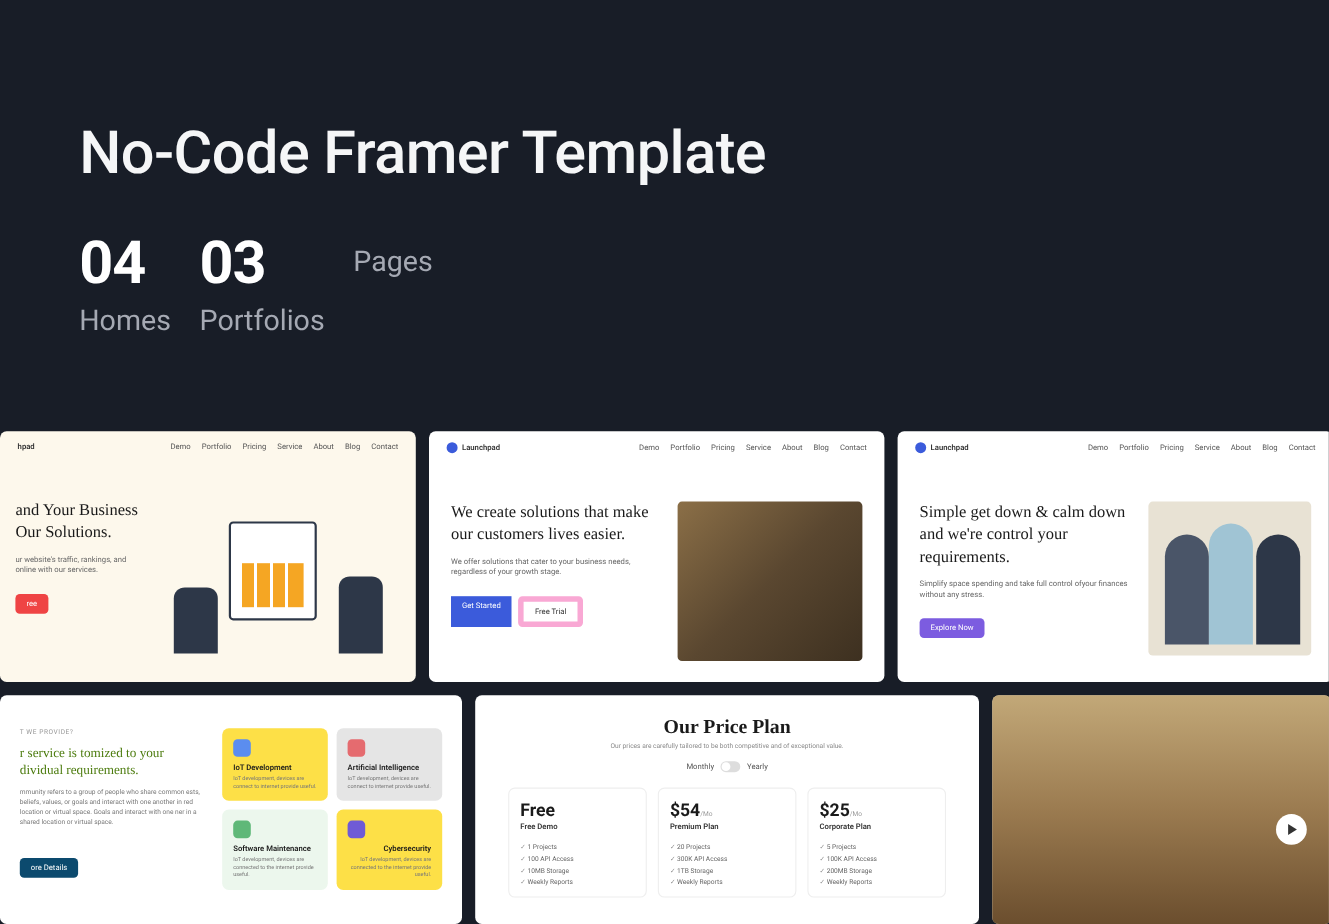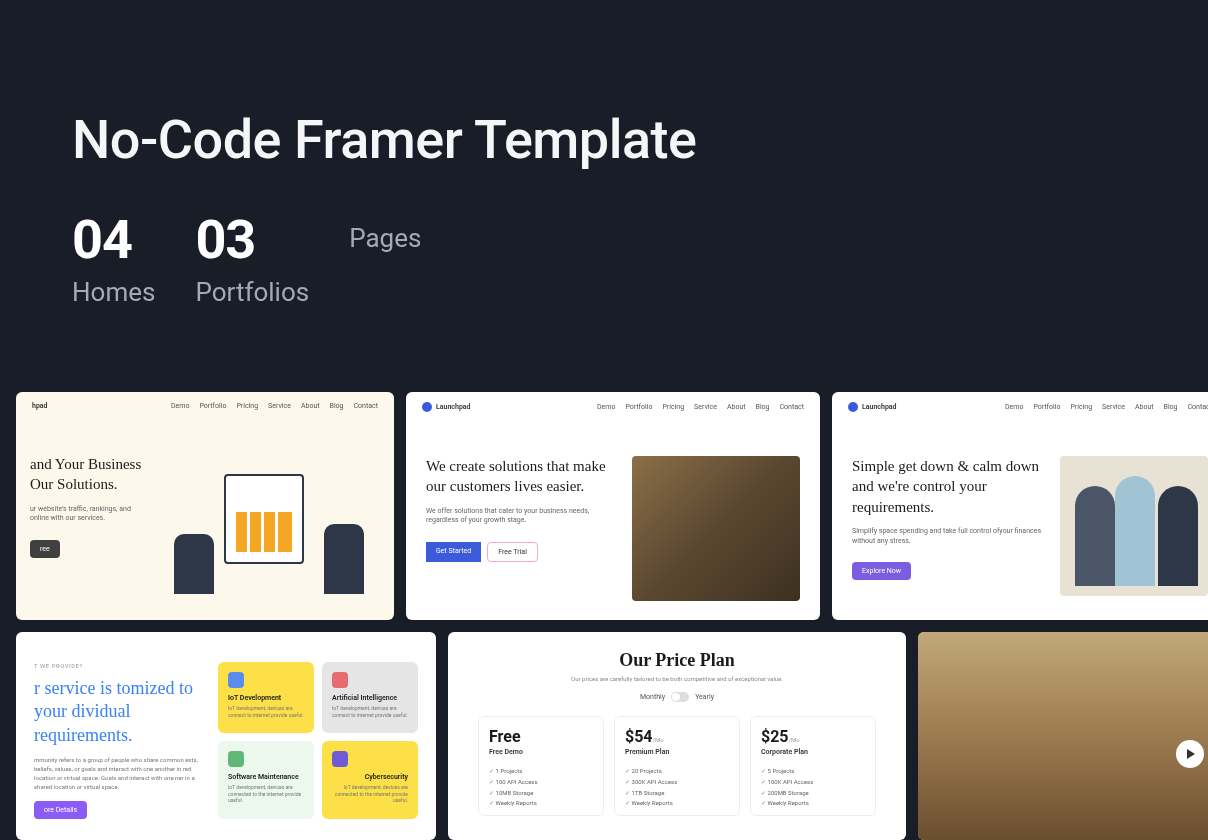--- a/index.html
+++ b/index.html
@@ -16,21 +16,21 @@
   margin-top: 20px;
 }
 .hero-title {
   color: #f5f6f7;
   font-size: 54px;
   font-weight: 500;
   letter-spacing: -0.5px;
 }
 .stats {
   display: flex;
-  gap: 40px;
+  gap: 26px;
   margin-top: 42px;
 }
 .stat {
   display: flex;
   flex-direction: column;
 }
 .stat-num {
   color: #ffffff;
   font-size: 54px;
   font-weight: 700;
@@ -41,21 +41,21 @@
   color: #a5a9b3;
   font-size: 26px;
   font-weight: 400;
   margin-top: 10px;
 }
 
 
 .grid {
   position: absolute;
   top: 392px;
-  left: 16px;
+  left: 0;
   right: 0;
   display: flex;
   flex-direction: column;
   gap: 12px;
 }
 .row {
   display: flex;
   gap: 12px;
 }
 .row2 { padding-left: 0; }
@@ -98,37 +98,37 @@
 .tbtns { display: flex; gap: 6px; margin-top: 16px; }
 .tbtn-primary {
   background: #3b5bdb;
   color: #fff;
   font-size: 7px;
   padding: 5px 10px;
   border-radius: 0;
   display: inline-block;
 }
 .tbtn-outline {
-  border: 1px solid #f9a8d4;
+  border: 5px solid #f9a8d4;
   color: #333;
   font-size: 7px;
   padding: 5px 10px;
   border-radius: 4px;
   display: inline-block;
 }
 .tbtn-purple {
   background: #7c5ce0;
   color: #fff;
   font-size: 7px;
   padding: 5px 10px;
   border-radius: 4px;
   display: inline-block;
 }
 .tbtn-yellow {
-  background: #404040;
+  background: #ef4444;
   color: #fff;
   font-size: 7px;
   padding: 5px 10px;
   border-radius: 4px;
   display: inline-block;
 }
 .timg {
   flex-shrink: 0;
   border-radius: 4px;
 }
@@ -151,23 +151,23 @@
   width: 148px; height: 140px; background: #e8e2d4; position: relative;
 }
 .p3a { position:absolute; left: 15px; top: 30px; width: 40px; height: 100px; background: #4a5568; border-radius: 20px 20px 0 0; }
 .p3b { position:absolute; left: 55px; top: 20px; width: 40px; height: 110px; background: #a0c4d4; border-radius: 20px 20px 0 0; }
 .p3c { position:absolute; right: 10px; top: 30px; width: 40px; height: 100px; background: #2d3748; border-radius: 20px 20px 0 0; }
 
 
 .t4body { padding: 30px 18px; display: flex; gap: 18px; }
 .t4left { flex: 1; }
 .t4label { font-size: 6px; color: #999; text-transform: uppercase; letter-spacing: 0.5px; }
-.t4head { font-family: Georgia, serif; font-size: 18px; color: #3b82f6; margin-top: 8px; line-height: 1.3; font-weight: 500;}
+.t4head { font-family: Georgia, serif; font-size: 12px; color: #4d7c0f; margin-top: 8px; line-height: 1.3; font-weight: 500;}
 .t4sub { font-size: 6px; color: #777; margin-top: 8px; line-height: 1.5; }
-.t4btn { display: inline-block; background: #8b5cf6; color: #fff; font-size: 7px; padding: 5px 10px; border-radius: 4px; margin-top: 10px; }
+.t4btn { display: inline-block; background: #0c4a6e; color: #fff; font-size: 7px; padding: 5px 10px; border-radius: 4px; margin-top: 28px; }
 .t4cards { display: grid; grid-template-columns: 1fr 1fr; gap: 8px; width: 200px; }
 .t4card { border-radius: 6px; padding: 10px; }
 .t4card-icon { width: 16px; height: 16px; border-radius: 4px; margin-bottom: 6px; }
 .t4card-title { font-size: 7px; font-weight: 600; color: #1a1a1a; }
 .t4card-desc { font-size: 5px; color: #777; margin-top: 3px; line-height: 1.3; }
 .c-blue { background: #fde047; }
 .c-blue .t4card-icon { background: #5b8def; }
 .c-pink { background: #e5e5e5; }
 .c-pink .t4card-icon { background: #e56b6f; }
 .c-green { background: #ecf7ed; }

